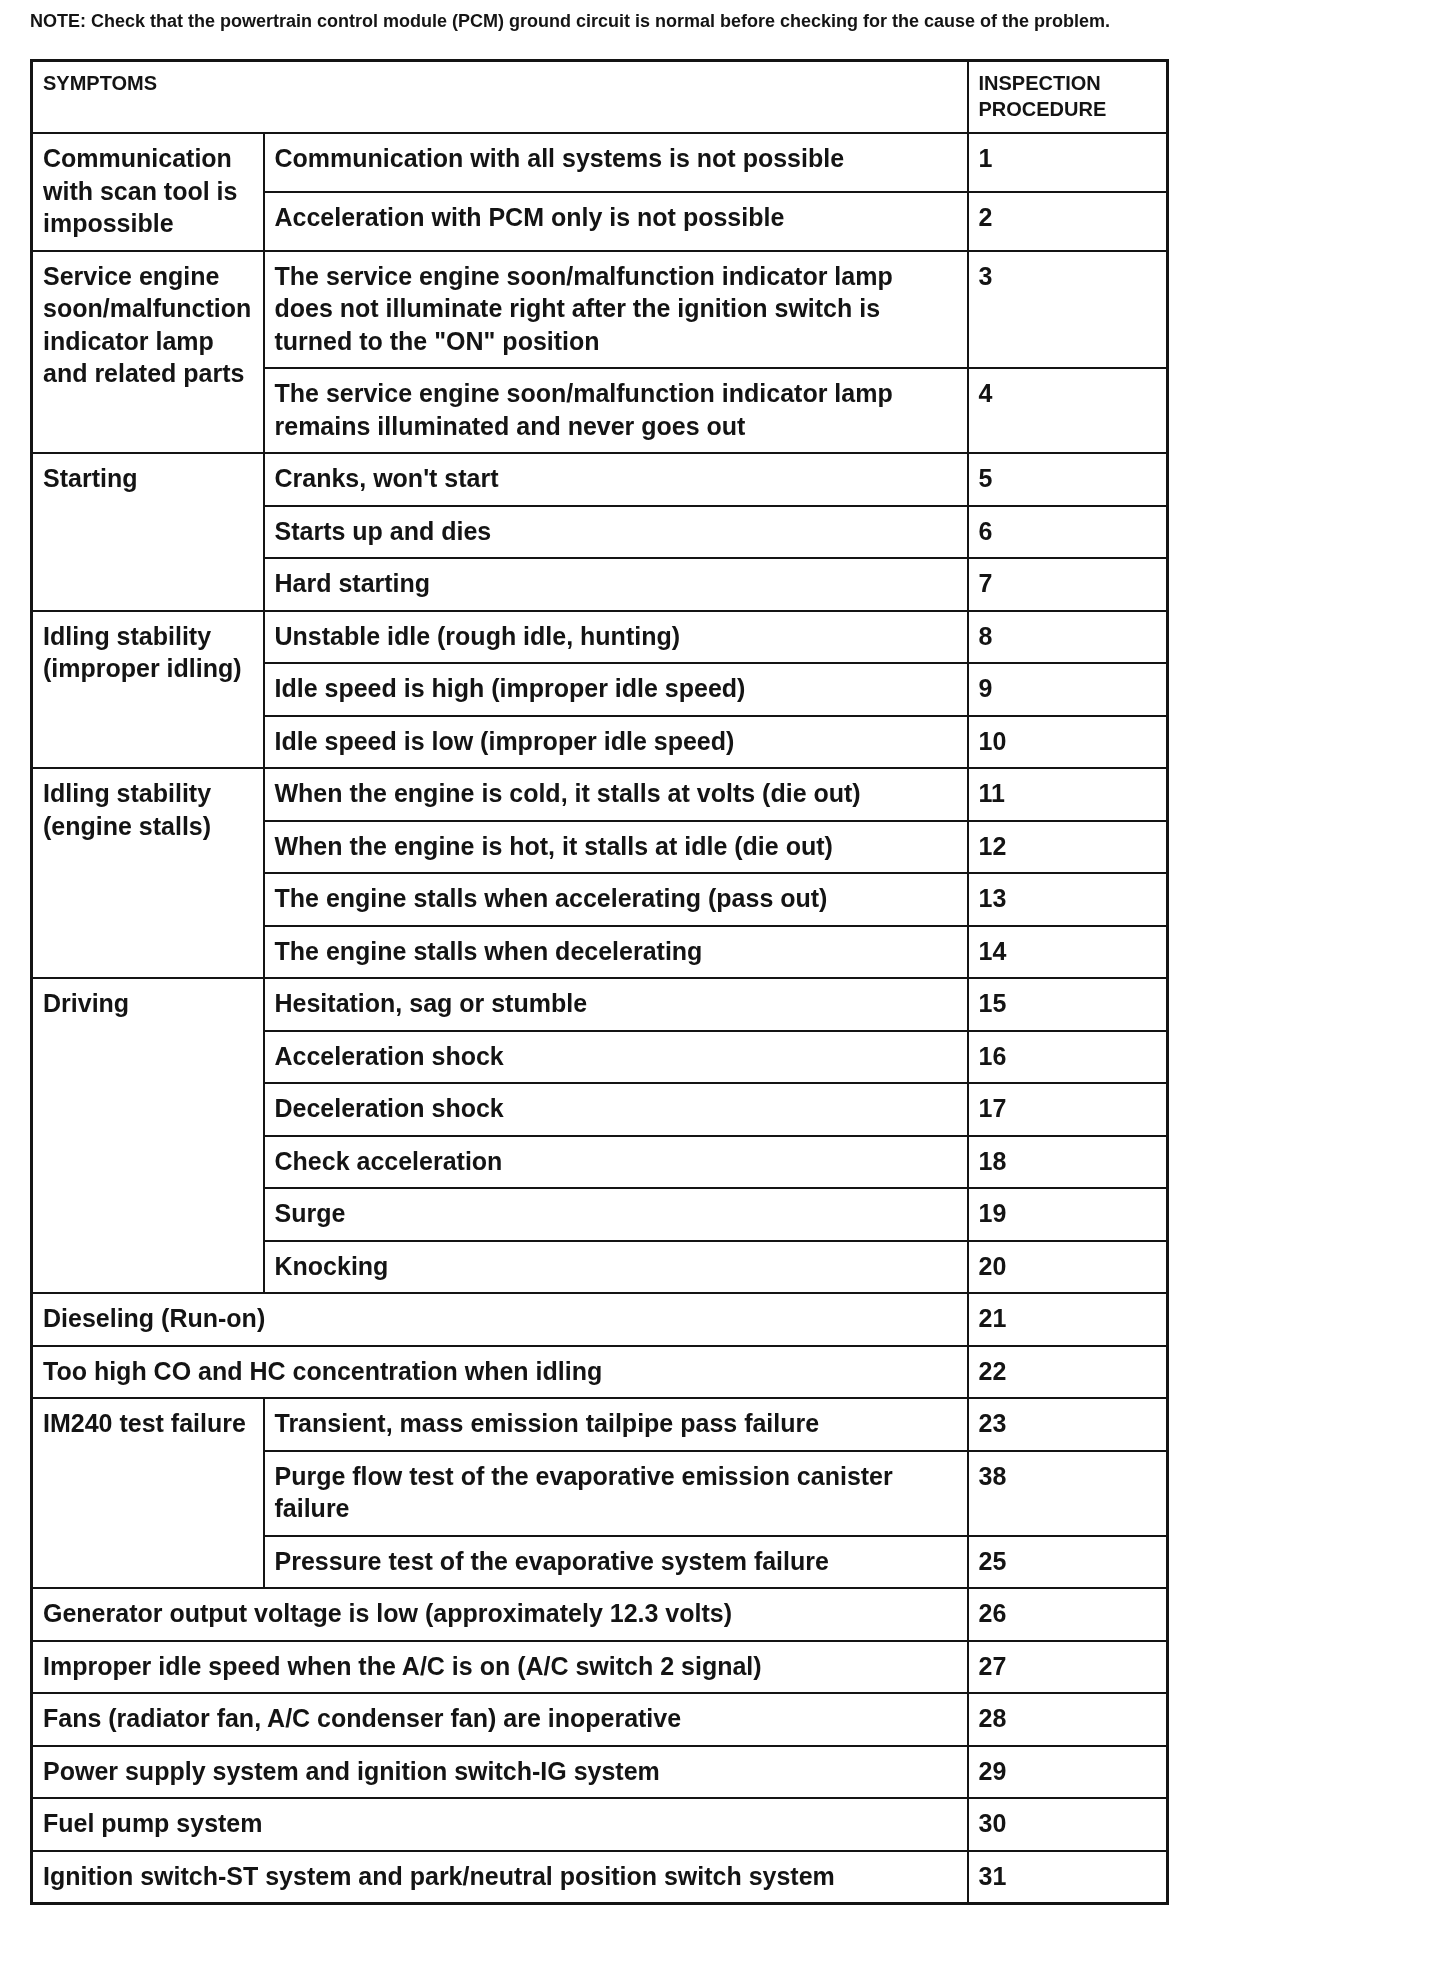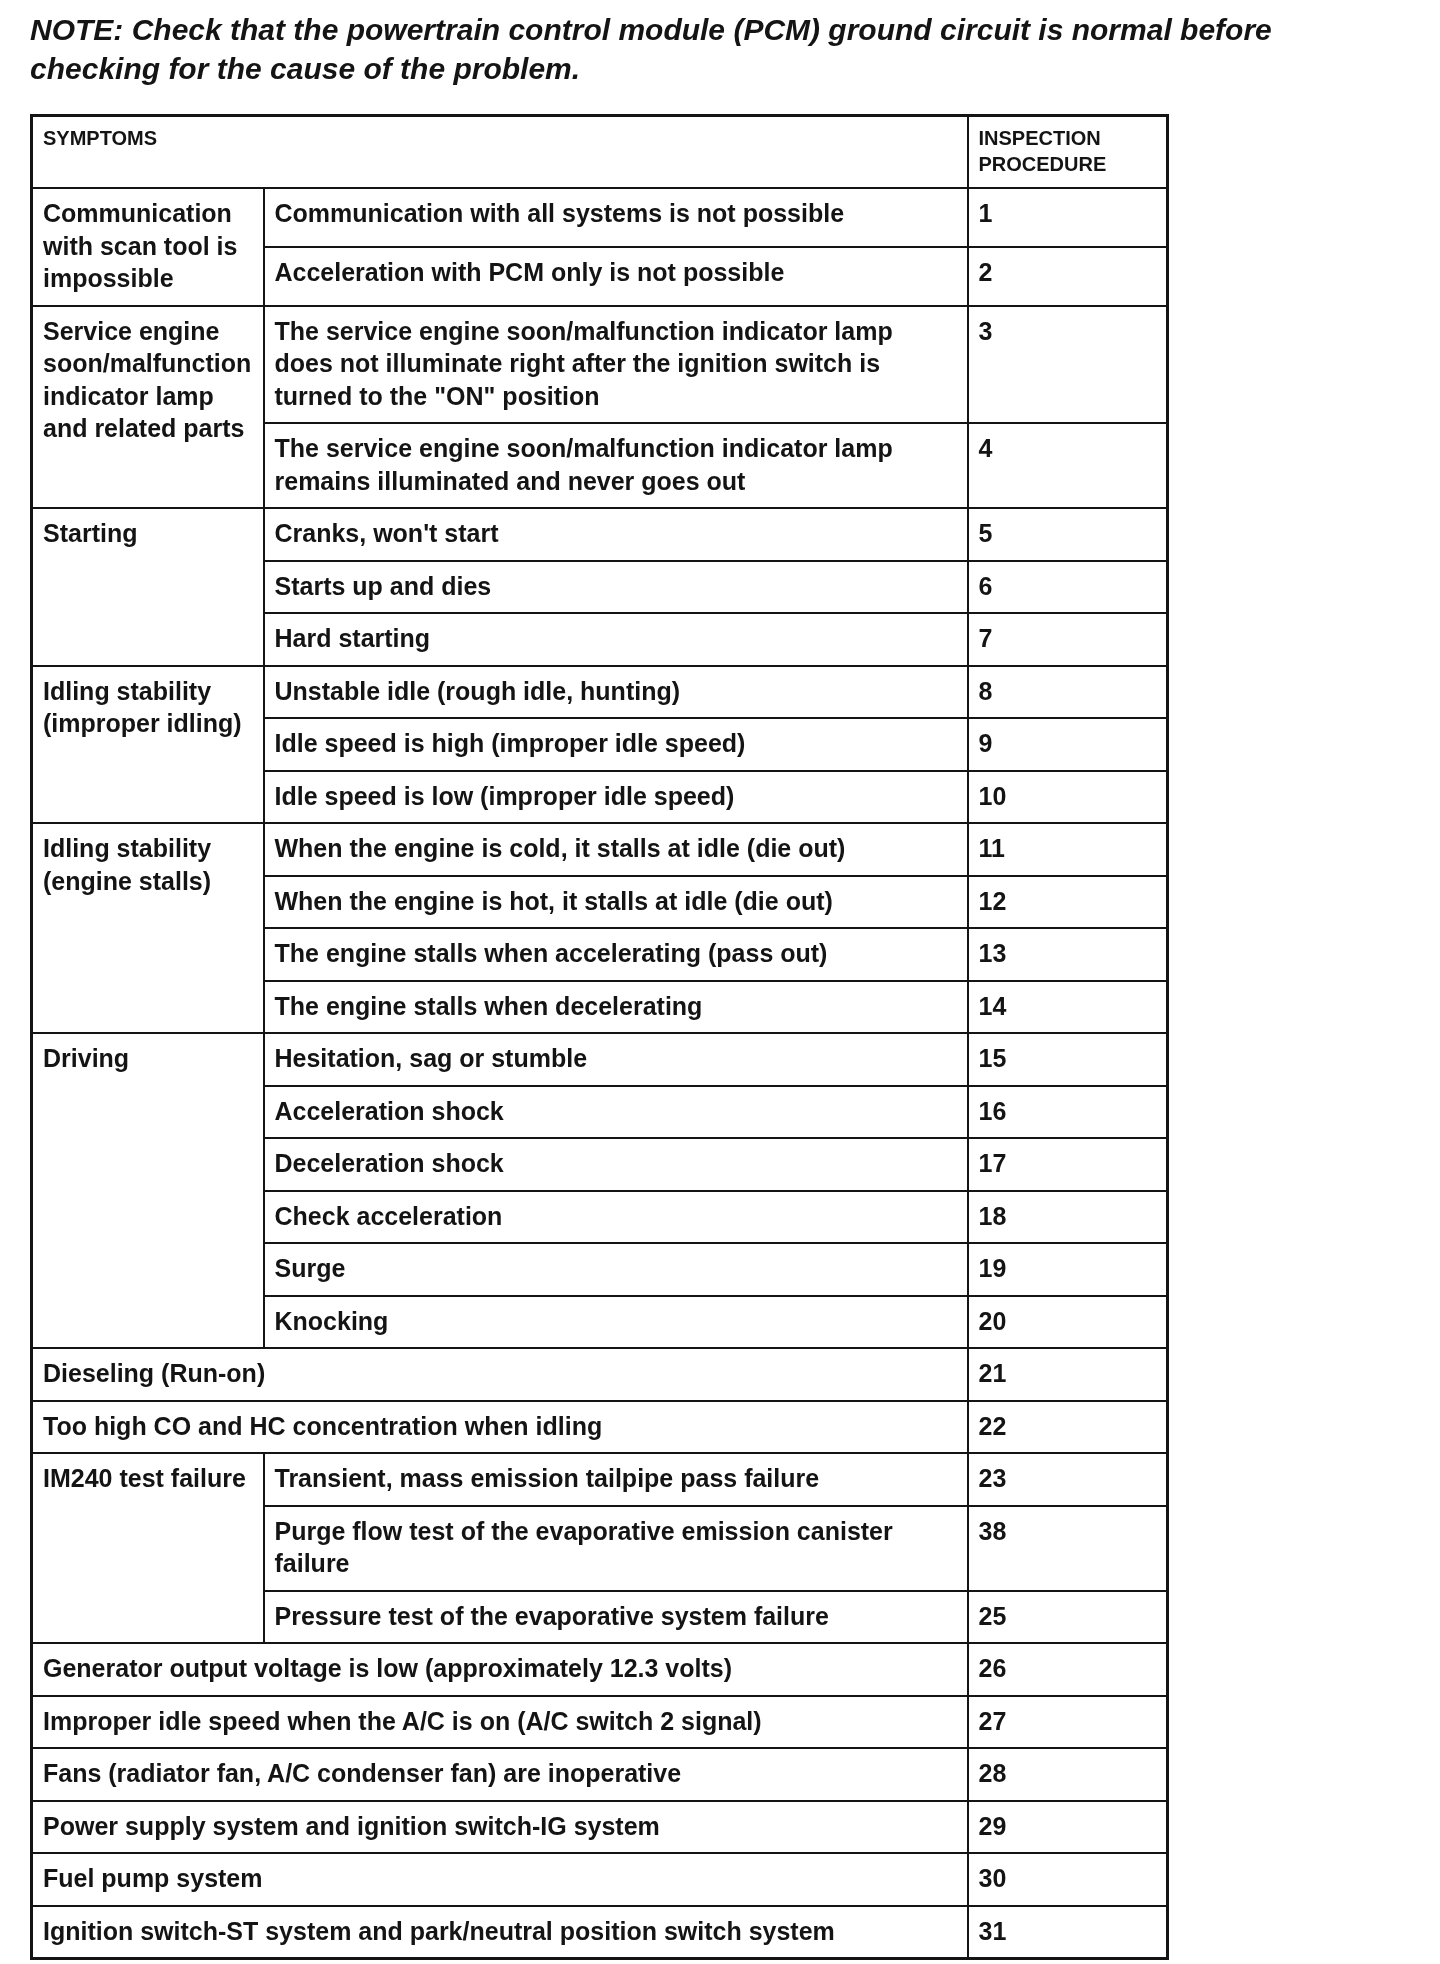--- a/index.html
+++ b/index.html
@@ -13,23 +13,22 @@
     color: #141414;
     -webkit-font-smoothing: antialiased;
   }
   .page {
     width: 1440px;
     min-height: 1964px;
     background: #ffffff;
     padding: 10px 34px 30px 30px;
   }
   .note {
-    font-style: italic;
     font-weight: 700;
-    font-size: 30px;
+    font-size: 18px;
     line-height: 1.3;
     margin: 0 0 26px 0;
     max-width: 1380px;
   }
   table.symptom-table {
     border-collapse: collapse;
     width: 1136px;
     table-layout: fixed;
     border: 3px solid #141414;
   }
@@ -113,21 +112,21 @@
         <tr>
           <td class="symptom-cell">Idle speed is high (improper idle speed)</td>
           <td class="procedure-cell">9</td>
         </tr>
         <tr>
           <td class="symptom-cell">Idle speed is low (improper idle speed)</td>
           <td class="procedure-cell">10</td>
         </tr>
         <tr>
           <td rowspan="4" class="group-cell">Idling stability (engine stalls)</td>
-          <td class="symptom-cell">When the engine is cold, it stalls at idle (die out)</td>
+          <td class="symptom-cell">When the engine is cold, it stalls at volts (die out)</td>
           <td class="procedure-cell">11</td>
         </tr>
         <tr>
           <td class="symptom-cell">When the engine is hot, it stalls at idle (die out)</td>
           <td class="procedure-cell">12</td>
         </tr>
         <tr>
           <td class="symptom-cell">The engine stalls when accelerating (pass out)</td>
           <td class="procedure-cell">13</td>
         </tr>

